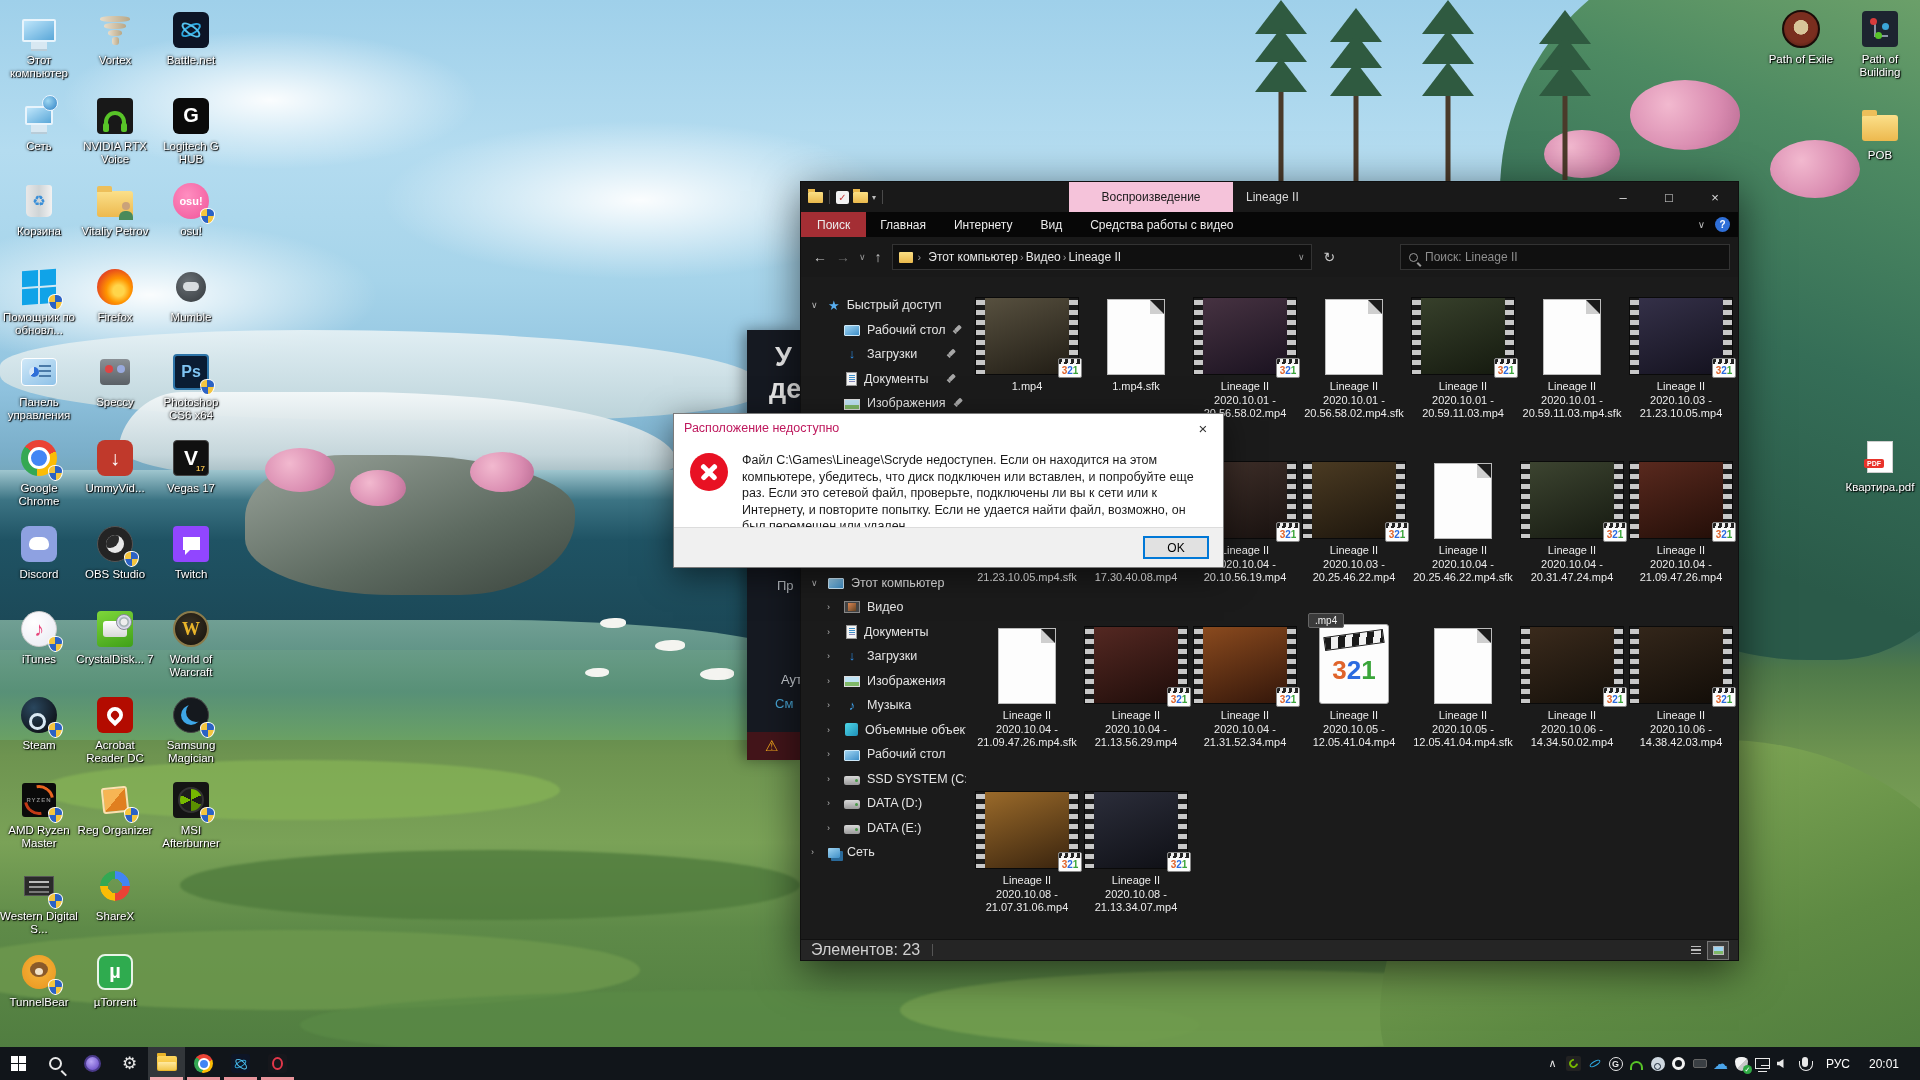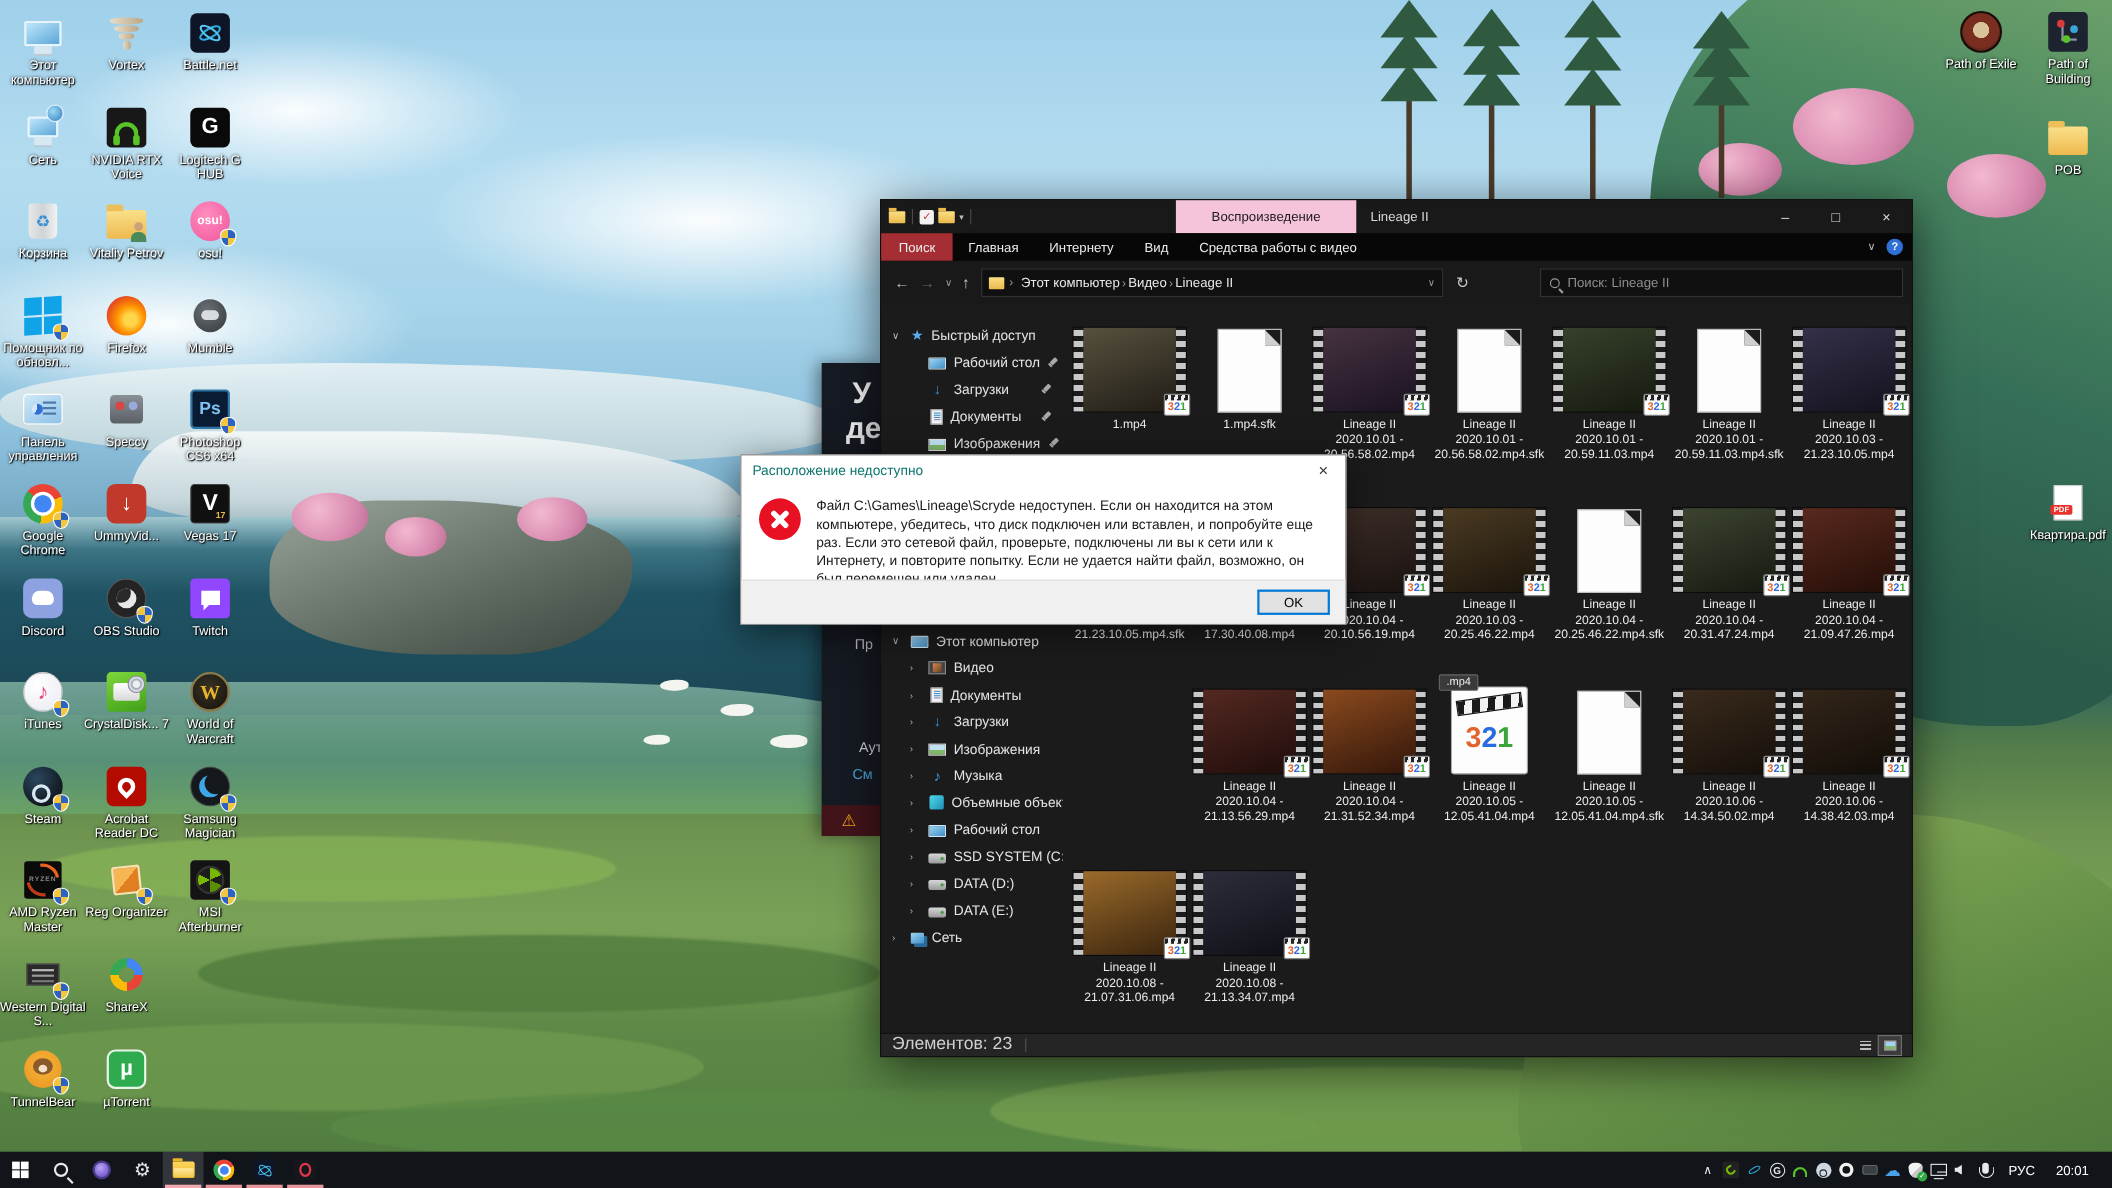--- a/index.html
+++ b/index.html
@@ -184,21 +184,21 @@
   .statusbar .sdiv { width:1px; height:12px; background:#555; margin-left:12px; }
   .view-toggles { margin-left:auto; display:flex; gap:2px; }
   .vt { width:20px; height:17px; display:flex; align-items:center; justify-content:center; cursor:pointer; }
   .vt.sel { background:#3c3c3c; outline:1px solid #777; }
   .vt .listy { width:10px; height:9px; background:repeating-linear-gradient(180deg,#bbb 0 1.5px,transparent 1.5px 3.5px); }
   .vt .thumby { width:11px; height:9px; background:linear-gradient(180deg,#9fd4f2 55%,#7fb868 55%); border:1px solid #bbb; }
 
   
   #dialog { position:absolute; left:673px; top:413px; width:551px; height:155px; background:#fff; z-index:8;
     border:1px solid #7a7a7a; box-shadow:0 8px 30px rgba(0,0,0,.5); color:#000; }
-  .dlg-title { height:28px; display:flex; align-items:center; padding-left:10px; font-size:12.5px; color:#0f766e; }
+  .dlg-title { height:28px; display:flex; align-items:center; padding-left:10px; font-size:12.5px; color:#be185d; }
   .dlg-close { position:absolute; right:0; top:0; width:40px; height:28px; display:flex; align-items:center; justify-content:center; font-size:15px; color:#333; cursor:pointer; }
   .dlg-body { display:flex; padding:8px 14px 0 16px; gap:14px; }
   .err-ic { flex:0 0 38px; width:38px; height:38px; border-radius:50%; background:#e81123; position:relative; margin-top:3px; }
   .err-ic::before,.err-ic::after { content:""; position:absolute; left:50%; top:50%; width:20px; height:4.5px; background:#fff; border-radius:2px; }
   .err-ic::before { transform:translate(-50%,-50%) rotate(45deg); }
   .err-ic::after  { transform:translate(-50%,-50%) rotate(-45deg); }
   .dlg-msg { font-size:12.5px; line-height:16.5px; color:#1a1a1a; padding-top:2px; }
   .dlg-footer { position:absolute; left:0; right:0; bottom:0; height:40px; background:#f0f0f0; border-top:1px solid #dcdcdc; display:flex; align-items:center; justify-content:flex-end; padding-right:14px; }
   .ok-btn { width:66px; height:23px; background:#e1e1e1; border:2px solid #0078d7; font-size:12px; display:flex; align-items:center; justify-content:center; cursor:pointer; }
 
@@ -895,20 +895,26 @@
               <div class="sprocket r"></div>
               <div class="img speckle" style="background:linear-gradient(160deg,#59291e,#230e08)"></div>
               <div class="badge321">
                 <div class="cb"></div>
                 <div class="digs"><span>3</span><span>2</span><span>1</span></div>
               </div>
             </div>
           </div>
           <div class="fname">Lineage II 2020.10.04 - 21.09.47.26.mp4</div>
         </div>
+        <div class="tile" style="left: 8px; top: 341px;">
+          <div class="thumbwrap">
+            <div class="sfk-page"></div>
+          </div>
+          <div class="fname">Lineage II 2020.10.04 - 21.09.47.26.mp4.sfk</div>
+        </div>
         <div class="tile" style="left: 117px; top: 341px;">
           <div class="thumbwrap">
             <div class="vthumb">
               <div class="sprocket l"></div>
               <div class="sprocket r"></div>
               <div class="img speckle" style="background:linear-gradient(160deg,#542822,#1f0d0a)"></div>
               <div class="badge321">
                 <div class="cb"></div>
                 <div class="digs"><span>3</span><span>2</span><span>1</span></div>
               </div>

